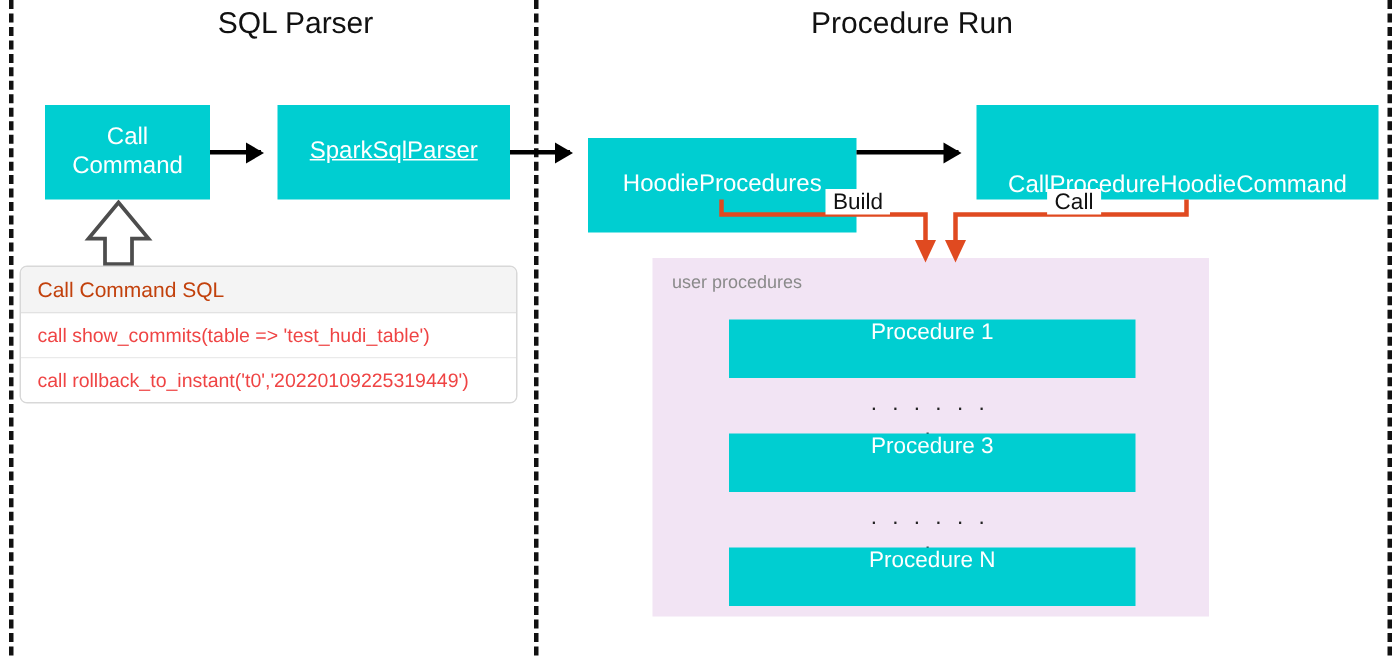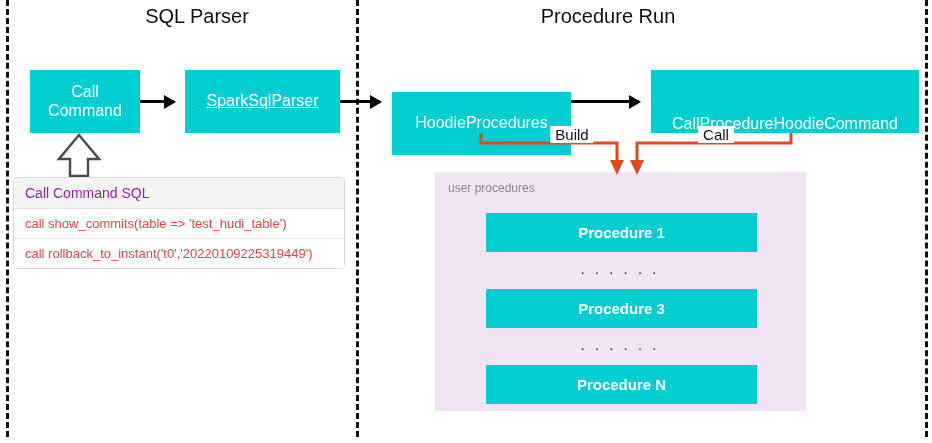--- a/index.html
+++ b/index.html
@@ -94,21 +94,21 @@
     border: 1px solid #d8d8d8;
     border-radius: 5px;
     background: #ffffff;
     box-sizing: border-box;
     overflow: hidden;
   }
   #sql-table .sql-header {
     background: #f4f4f4;
     border-bottom: 1px solid #e2e2e2;
     font-size: 14px;
-    color: #a21caf;
+    color: #c2410c;
     padding: 7px 11px;
   }
   #sql-table .sql-row {
     background: #ffffff;
     border-bottom: 1px solid #eaeaea;
     font-size: 13px;
     color: #ef4444;
     padding: 7px 11px;
     white-space: nowrap;
   }
@@ -151,23 +151,22 @@
   }
   .procedure-box {
     position: absolute;
     left: 51px;
     width: 271px;
     height: 39px;
     background: #00CED1;
     color: #ffffff;
     font-size: 15px;
     display: flex;
-    align-items: center;
+    align-items: flex-start;
     justify-content: center;
-    font-weight: bold;
   }
   #procedure-box-0 { top: 41px;  }
   #procedure-box-1 { top: 117px; }
   #procedure-box-2 { top: 193px; }
 
   .ellipsis-dots {
     position: absolute;
     left: 145px;
     width: 80px;
     font-size: 15px;

